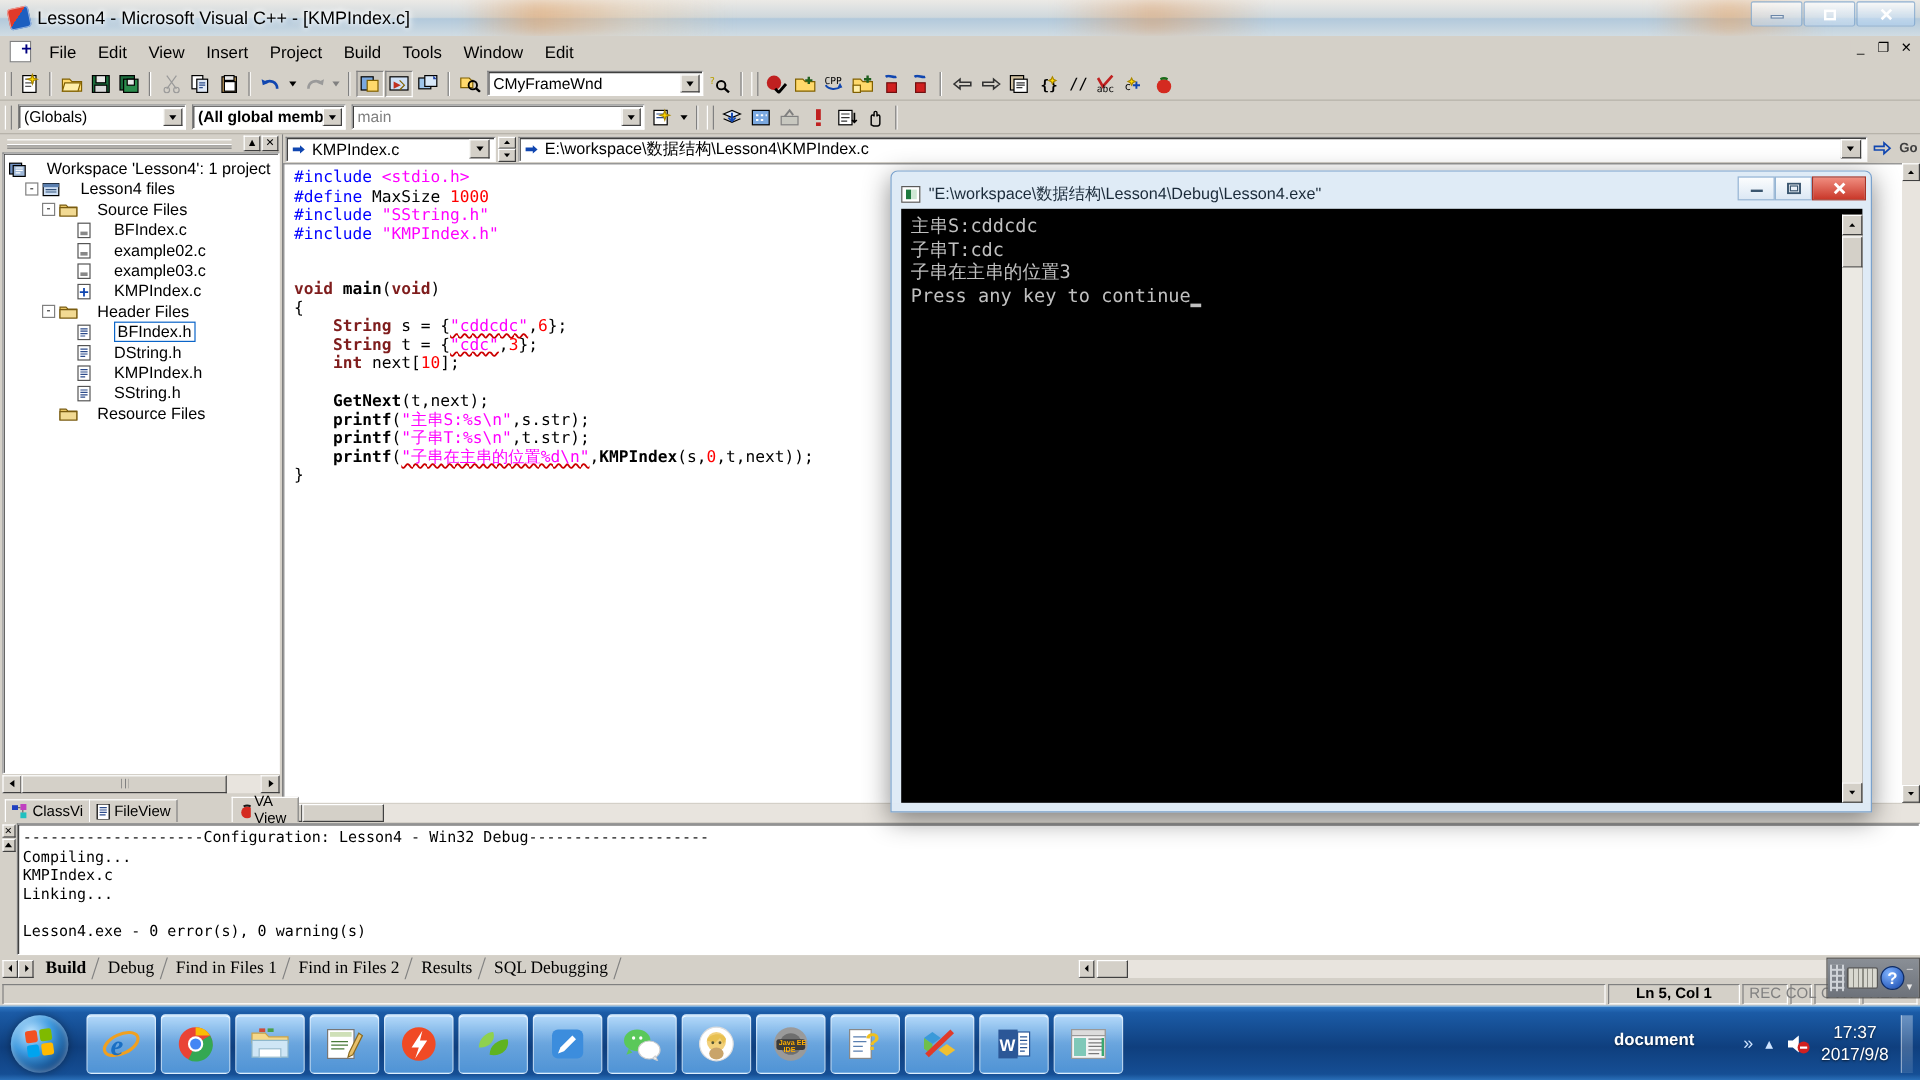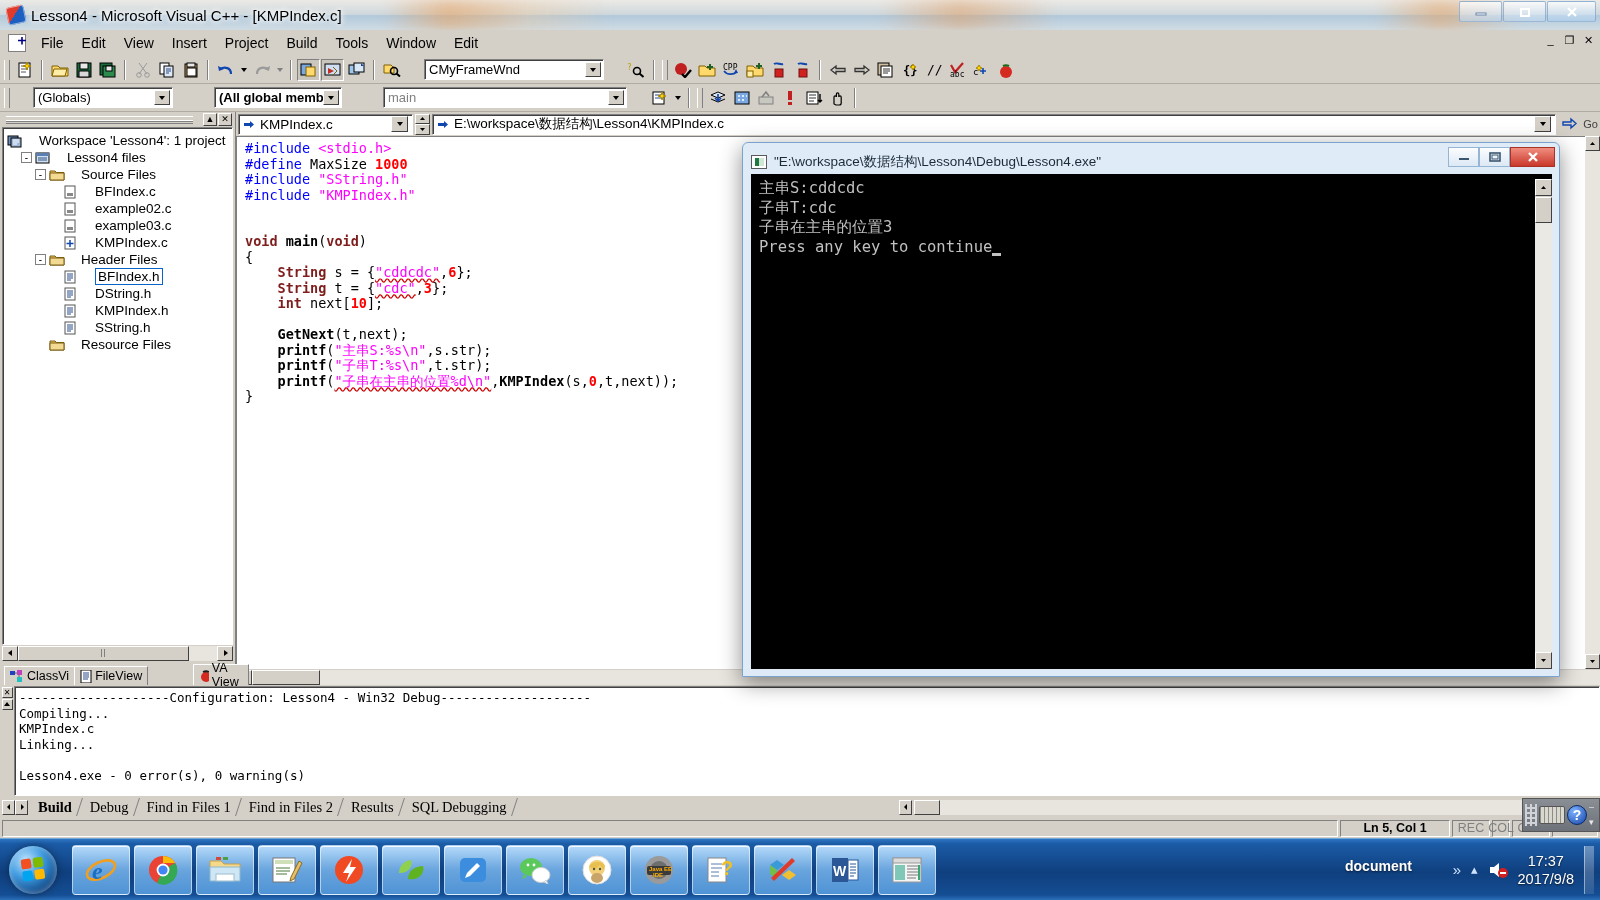--- a/index.html
+++ b/index.html
@@ -108,21 +108,21 @@
   .tb-dropdown { width:11px;height:22px;display:flex;align-items:center;justify-content:center;}
   .caret { width:0;height:0;border-left:3.5px solid transparent;border-right:3.5px solid transparent;border-top:4px solid #000; }
   .caret.dis { border-top-color:#808080; }
 
   .combo {
     height:21px; background:#fff;
     border:1px solid #808080; border-right-color:#fff; border-bottom-color:#fff;
     box-shadow:inset 1px 1px 0 #404040;
     display:flex;align-items:center; position:relative;
     font-size:13px; padding-left:4px; color:#000;
-    margin:0 20px;
+    margin:0 2px;
   }
   .combo.grey { color:#808080; }
   .combo .cbtn {
     position:absolute; right:2px; top:2px; width:16px;height:15px;
     background:#d4d0c8;
     border:1px solid #fff; border-right-color:#404040;border-bottom-color:#404040;
     display:flex;align-items:center;justify-content:center;
   }
 
   
@@ -210,21 +210,21 @@
     display:flex;align-items:center;justify-content:center;}
   #editor-body { flex:1; display:flex; min-height:0; position:relative; }
   #code {
     flex:1; background:#fff; margin:0; padding:4px 0 0 8px;
     border-top:1px solid #808080; border-left:1px solid #808080;
     font-family:"DejaVu Sans Mono","Liberation Mono",monospace;
     font-size:13.5px; line-height:15.5px; white-space:pre;
     overflow:hidden; color:#000;
   }
   .k-pre{color:#0000ff;} .k-str{color:#ff00ff;} .k-kw{color:#7f1d1d;font-weight:bold;}
-  .k-num{color:#ff0000;font-weight:bold;} .k-fn{color:#000;font-weight:bold;}
+  .k-num{color:#ff0000;font-weight:normal;} .k-fn{color:#000;font-weight:bold;}
   .k-plain{color:#000;}
   .squig{ text-decoration:underline wavy #c00; text-decoration-skip-ink:none; }
   #code-vscroll{ width:15px; background:#d4d0c8; display:flex;flex-direction:column;}
   #editor-hscroll{ height:16px; background:#d4d0c8; display:flex; align-items:center; }
 
   
   #outpane { height:133px; background:#d4d0c8; display:flex; flex-direction:column; border-top:1px solid #d4d0c8; }
   #outpane-top { display:flex; flex:1; min-height:0; }
   #outpane-side { width:14px; background:#d4d0c8; display:flex;flex-direction:column;align-items:center;padding-top:1px;gap:1px;}
   #output {
@@ -903,21 +903,21 @@
           <span style="flex:1">E:\workspace\数据结构\Lesson4\KMPIndex.c</span>
           <span class="cbtn" style="position:static;width:17px;height:16px;background:#d4d0c8;border:1px solid #fff;border-right-color:#404040;border-bottom-color:#404040;display:flex;align-items:center;justify-content:center;">
               <span class="caret"></span>
             </span>
         </div>
         <div class="tbtn">
           <svg width="16" height="14">
               <path d="M1 5h8V2l5 4.5L9 11V8H1z" fill="none" stroke="#1046b0" stroke-width="1.4"></path>
             </svg>
         </div>
-        <div style="font-size:11px;color:#404040;">Go</div>
+        <div style="font-size:11px;color:#404040;font-weight:bold;">Go</div>
       </div>
 
       <div id="editor-body">
         <pre id="code"><span class="k-pre">#include</span> <span class="k-str">&lt;stdio.h&gt;</span>
 <span class="k-pre">#define</span> <span class="k-plain">MaxSize</span> <span class="k-num">1000</span>
 <span class="k-pre">#include</span> <span class="k-str">"SString.h"</span>
 <span class="k-pre">#include</span> <span class="k-str">"KMPIndex.h"</span>
 
 
 <span class="k-kw">void</span> <span class="k-fn">main</span>(<span class="k-kw">void</span>)

